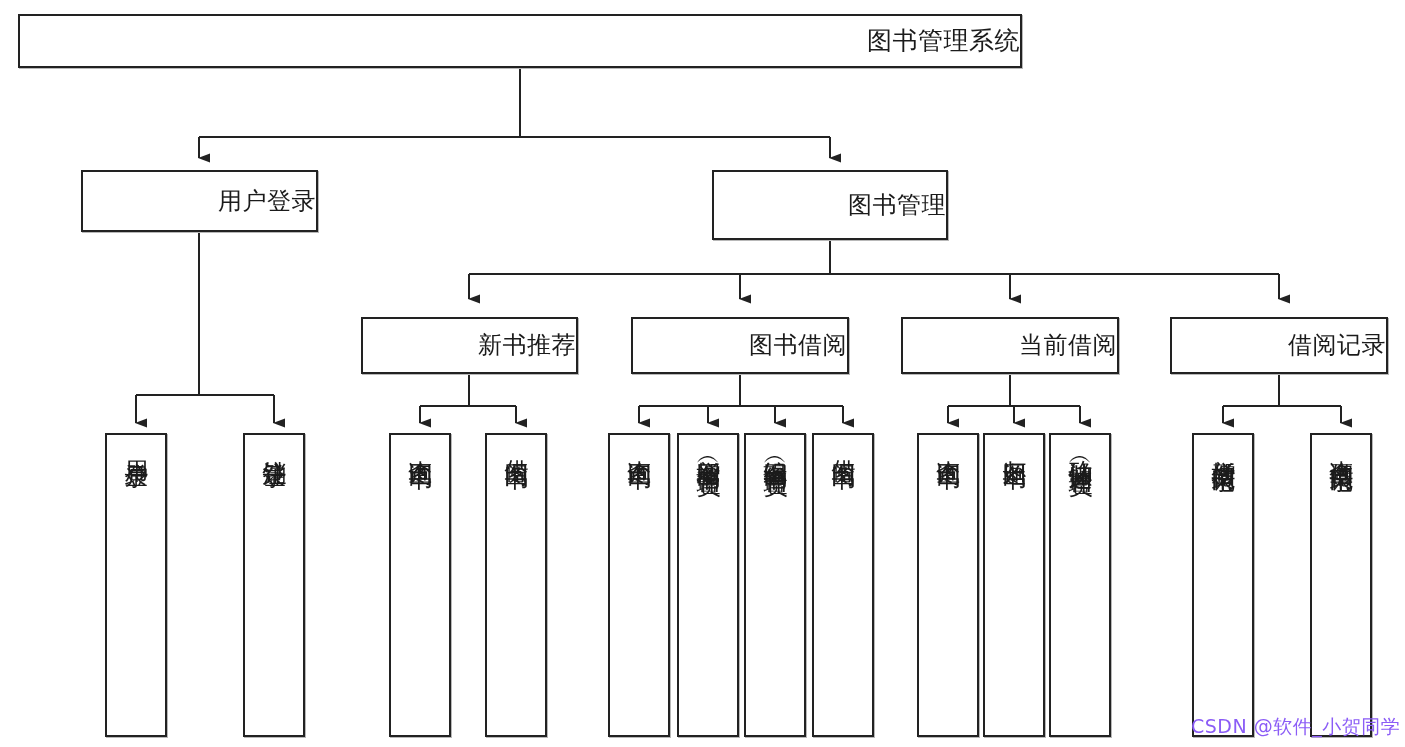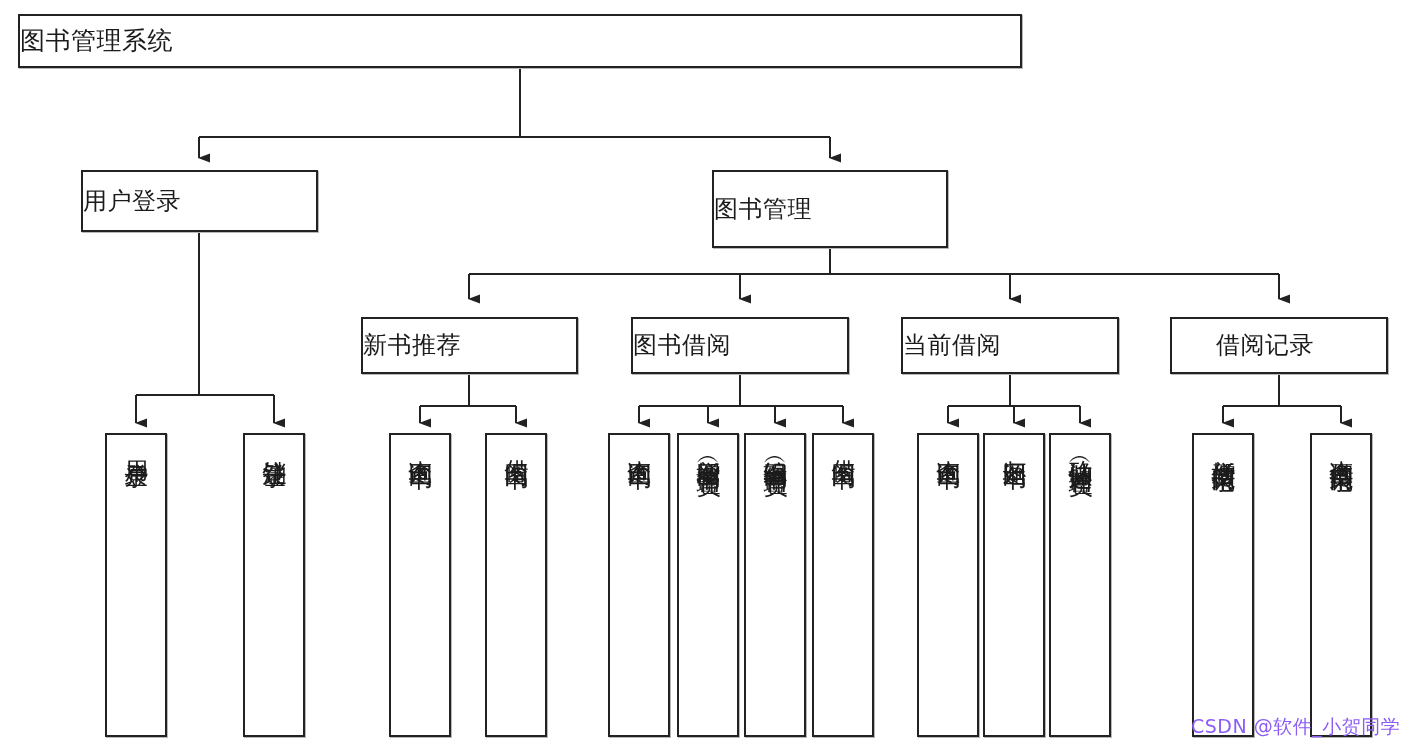--- a/index.html
+++ b/index.html
@@ -27,21 +27,21 @@
     pointer-events: none;
   }
   .node {
     position: absolute;
     box-sizing: border-box;
     background: #ffffff;
     border: 2px solid #222222;
     box-shadow: 1px 1px 0 0 #b8b8b8;
     display: flex;
     align-items: center;
-    justify-content: flex-start;
+    justify-content: flex-end;
     color: #1b1b1b;
   }
   .node-label {
     display: block;
     text-align: center;
     line-height: 1.12;
     letter-spacing: 0.5px;
     white-space: nowrap;
   }
   .node.horizontal .node-label {
@@ -126,21 +126,21 @@
   </svg>
 
   <div class="node horizontal root" style="left:18px; top:14px; width:1004px; height:54px;">
     <span class="node-label">图书管理系统</span>
   </div>
 
   <div class="node horizontal" style="left:81px; top:170px; width:237px; height:62px;">
     <span class="node-label">用户登录</span>
   </div>
 
-  <div class="node horizontal" style="left:712px; top:170px; width:236px; height:78px;">
+  <div class="node horizontal" style="left:712px; top:170px; width:236px; height:70px;">
     <span class="node-label">图书管理</span>
   </div>
 
   <div class="node horizontal" style="left:361px; top:317px; width:217px; height:57px;">
     <span class="node-label">新书推荐</span>
   </div>
 
   <div class="node horizontal" style="left:631px; top:317px; width:218px; height:57px;">
     <span class="node-label">图书借阅</span>
   </div>

